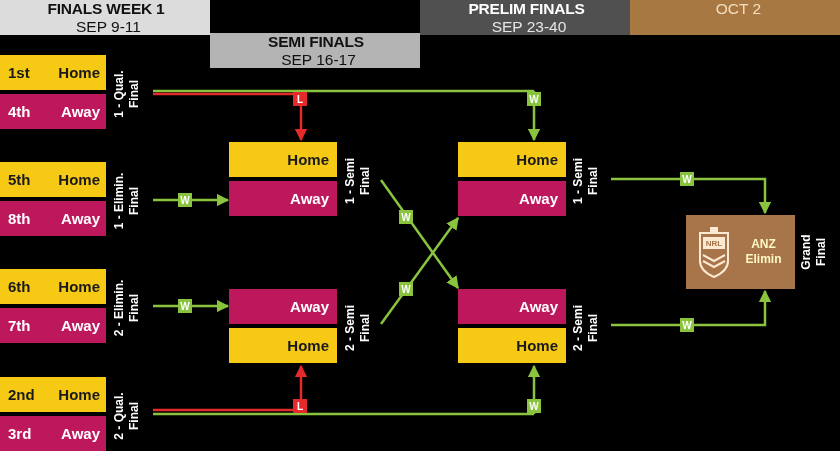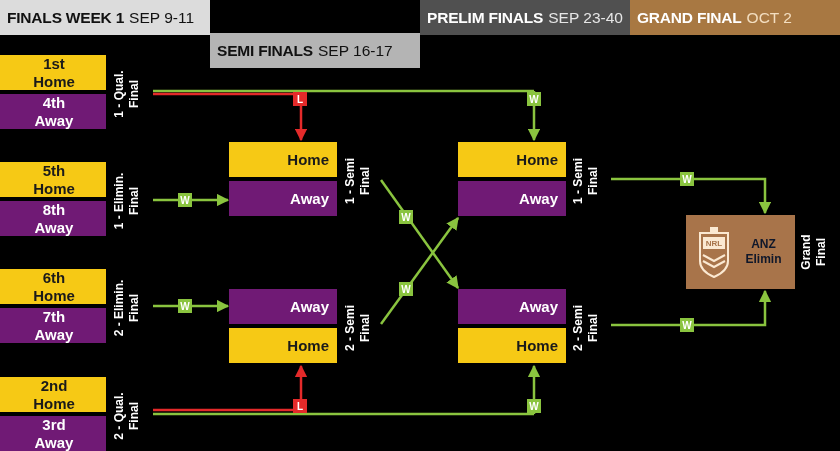--- a/index.html
+++ b/index.html
@@ -1,37 +1,37 @@
 <!DOCTYPE html>
 <html><head>
   <meta charset="utf-8">
   <style>
     html, body { margin:0; padding:0; background:#000; }
     body { width:840px; height:451px; position:relative; overflow:hidden; font-family:"Liberation Sans", sans-serif; }
-    .hdr { position:absolute; top:0; height:35px; display:flex; align-items:center; padding-left:7px; box-sizing:border-box; font-size:15.5px; white-space:nowrap; }
+    .hdr { position:absolute; top:0; height:35px; display:flex; align-items:center; padding-left:7px; box-sizing:border-box; font-size:15.5px; white-space:nowrap;flex-direction:column; }
     .hdr b { font-weight:700; margin-right:5px; letter-spacing:-0.2px; }
     .hdr span.d { font-weight:400; }
     .h1 { left:0; width:210px; background:#dcdcdc; color:#111; }
     .h2 { left:210px; width:210px; background:#b4b4b4; color:#111;margin-top:33px; }
     .h3 { left:420px; width:211px; background:#505050; color:#fff; }
     .h3 span.d { color:#e6e6e6; }
     .h4 { left:630px; width:210px; background:#a87842; color:#fff; }
     .h4 span.d { color:#f3dec0; }
 
-    .team { position:absolute; left:0; width:106px; height:35px; display:flex; align-items:center; justify-content:space-between; padding:0 6px 0 8px; box-sizing:border-box; font-weight:700; font-size:15px;flex-direction:column; }
+    .team { position:absolute; left:0; width:106px; height:35px; display:flex; align-items:center; justify-content:space-between; padding:0 6px 0 8px; box-sizing:border-box; font-weight:700; font-size:15px; }
     .yellow { background:#f6c915; color:#1a1a1a; }
-    .green { background:#701a75; color:#fff;text-align:center; }
+    .green { background:#be185d; color:#fff;text-align:center; }
 
     .box { position:absolute; width:108px; height:35px; display:flex; align-items:center; justify-content:flex-end; padding-right:8px; box-sizing:border-box; font-weight:700; font-size:15px; }
 
     .vlabel { position:absolute; width:80px; height:34px; color:#fff; font-size:12px; font-weight:700; line-height:15px; text-align:center; transform:rotate(-90deg); transform-origin:center center; }
 
     .gf { position:absolute; left:686px; top:215px; width:109px; height:74px; background:#a8744a; display:flex; align-items:center; }
     .gf .shield { width:36px; height:54px; margin-left:10px; }
-    .gf .venue { flex:1; text-align:center; color:#0f172a; font-size:12px; font-weight:700; line-height:15px; }
+    .gf .venue { flex:1; text-align:center; color:#fef9c3; font-size:12px; font-weight:700; line-height:15px; }
 
     svg.lines { position:absolute; left:0; top:0; }
     .tag { position:absolute; width:14px; height:14px; font-size:10px; font-weight:700; color:#fff; display:flex; align-items:center; justify-content:center; }
     .tag.w { background:#8ac43f; }
     .tag.l { background:#e42a2a; }
   </style>
 </head>
 <body>
 
 <div class="hdr h1">
@@ -40,21 +40,20 @@
   </div>
 <div class="hdr h2">
     <b>SEMI FINALS</b>
     <span class="d">SEP 16-17</span>
   </div>
 <div class="hdr h3">
     <b>PRELIM FINALS</b>
     <span class="d">SEP 23-40</span>
   </div>
 <div class="hdr h4">
-    <b>GRAND FINAL</b>
     <span class="d">OCT 2</span>
   </div>
 
 <svg class="lines" width="840" height="451">
   <defs>
     <marker id="ag" viewBox="0 0 10 10" refX="9" refY="5" markerWidth="5" markerHeight="5" orient="auto">
         <path d="M0,0 L10,5 L0,10 z" fill="#8ac43f"></path>
       </marker>
     <marker id="ar" viewBox="0 0 10 10" refX="9" refY="5" markerWidth="5" markerHeight="5" orient="auto">
         <path d="M0,0 L10,5 L0,10 z" fill="#e42a2a"></path>

